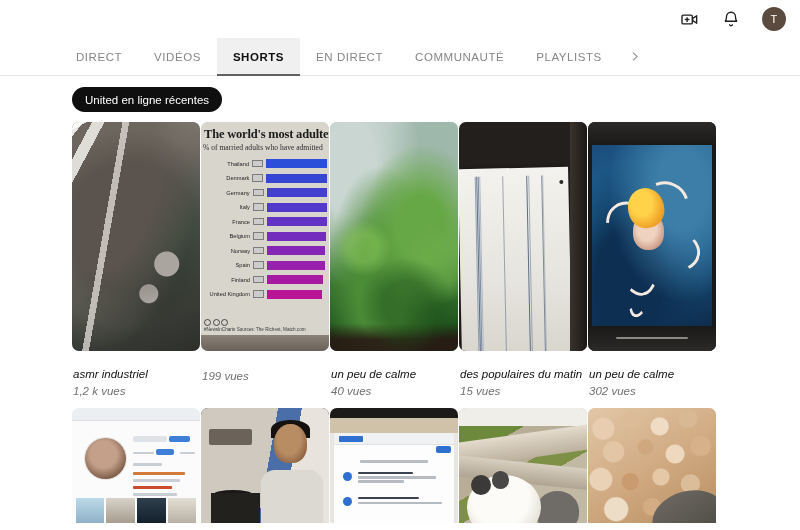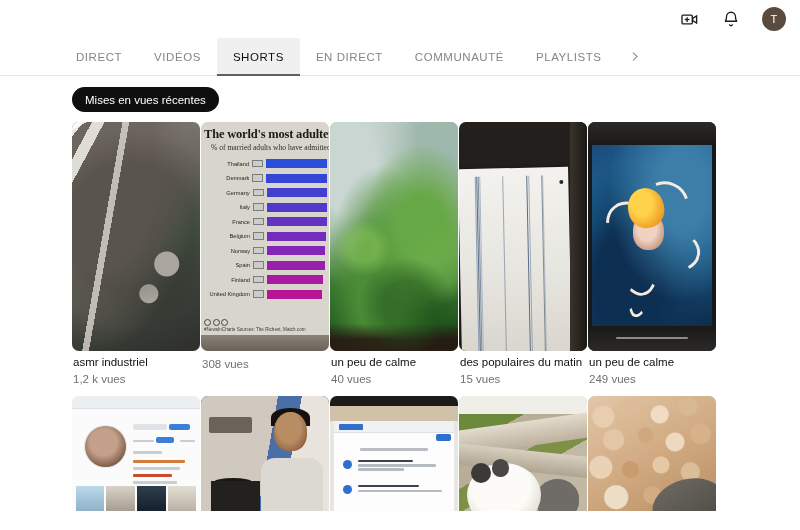--- a/index.html
+++ b/index.html
@@ -101,21 +101,21 @@
     padding: 0 16px;
     display: flex; align-items: center;
     font-size: 11.5px;
     letter-spacing: .55px;
     color: #858585;
     cursor: pointer;
     white-space: nowrap;
   }
   .tab.active {
     color: #0f0f0f;
-    font-weight: normal;
+    font-weight: bold;
     background: #f0f0f0;
   }
   .tab.active::after {
     content: "";
     position: absolute;
     left: 0; right: 0; bottom: -1px;
     height: 2px;
     background: #606060;
   }
   .tab-more {
@@ -154,21 +154,21 @@
   .card { width: 128px; }
   .thumb {
     width: 128px; height: 229px;
     border-radius: 7px;
     overflow: hidden;
     position: relative;
     background: #d9d9d9;
     cursor: pointer;
   }
   .card.row2 .thumb { height: 115px; border-radius: 7px 7px 0 0; }
-  .meta { padding: 4px 1px 0 1px; }
+  .meta { padding: 16px 1px 0 1px; font-style: italic; }
   .vtitle {
     font-size: 11.5px;
     line-height: 15px;
     color: #0f0f0f;
     max-height: 30px;
     overflow: hidden;
     cursor: pointer;
   }
   .vviews {
     font-size: 11.5px;
@@ -206,21 +206,21 @@
     color: #1b1b1b;
     padding: 5px 0 0 3px;
     letter-spacing: -.2px;
     white-space: nowrap;
     overflow: hidden;
   }
   .ch-sub {
     font-family: "Liberation Serif", serif;
     font-size: 7.6px;
     color: #2c2c2c;
-    padding: 1px 0 3px 10px;
+    padding: 1px 0 3px 2px;
     white-space: nowrap;
     overflow: hidden;
   }
   .ch-rows { flex: 1; padding: 2px 2px 0 0; }
   .ch-row {
     display: flex; align-items: center;
     height: 13px;
     margin-bottom: 1.5px;
   }
   .ch-name {
@@ -481,21 +481,21 @@
   </div>
   <div class="tab-more">
     <svg width="13" height="13" viewBox="0 0 24 24" fill="none" stroke="#909090" stroke-width="2">
       <polyline points="9,5 17,12 9,19"></polyline>
     </svg>
   </div>
 </div>
 
 <div class="chips">
   <div class="chip on">
-    <span>Mises en vues récentes</span>
+    <span>United en ligne récentes</span>
   </div>
 </div>
 
 <div class="grid">
 
   <div class="card">
     <div class="thumb">
       <div class="scene t-machine"></div>
     </div>
     <div class="meta">
@@ -564,21 +564,21 @@
         <div class="ch-badges">
           <div class="ch-badge"></div>
           <div class="ch-badge"></div>
           <div class="ch-badge"></div>
         </div>
         <div class="ch-foot">#NewsInCharts    Sources: The Richest, Match.com</div>
         <div class="t-chart-bottom"></div>
       </div>
     </div>
     <div class="meta">
-      <div class="vviews">308 vues</div>
+      <div class="vviews">199 vues</div>
     </div>
   </div>
 
   <div class="card">
     <div class="thumb">
       <div class="scene t-jungle"></div>
     </div>
     <div class="meta">
       <div class="vtitle">un peu de calme</div>
       <div class="vviews">40 vues</div>
@@ -615,21 +615,21 @@
           <div class="arm a4"></div>
             <div class="arm a5"></div>
           <div class="body"></div>
           <div class="head"></div>
         </div>
         <div class="botbar"></div>
       </div>
     </div>
     <div class="meta">
       <div class="vtitle">un peu de calme</div>
-      <div class="vviews">249 vues</div>
+      <div class="vviews">302 vues</div>
     </div>
   </div>
 
 </div>
 
 <div class="grid" style="margin-top:11px;">
 
   <div class="card row2">
     <div class="thumb">
       <div class="scene t-insta">

